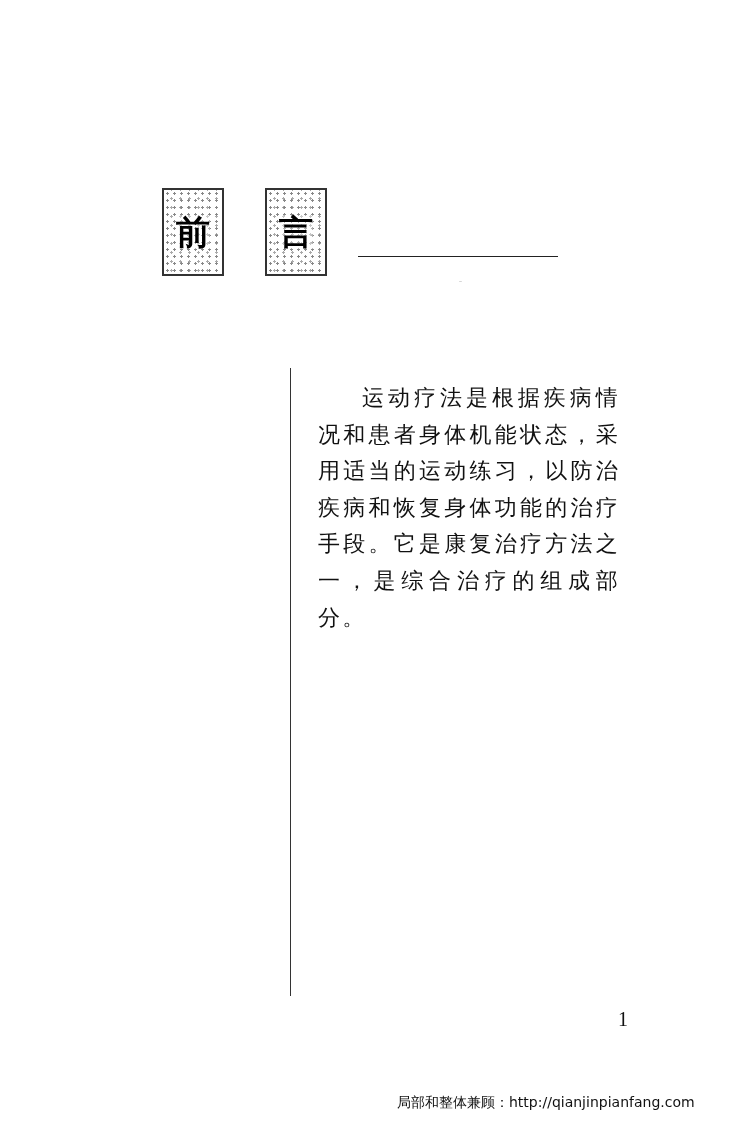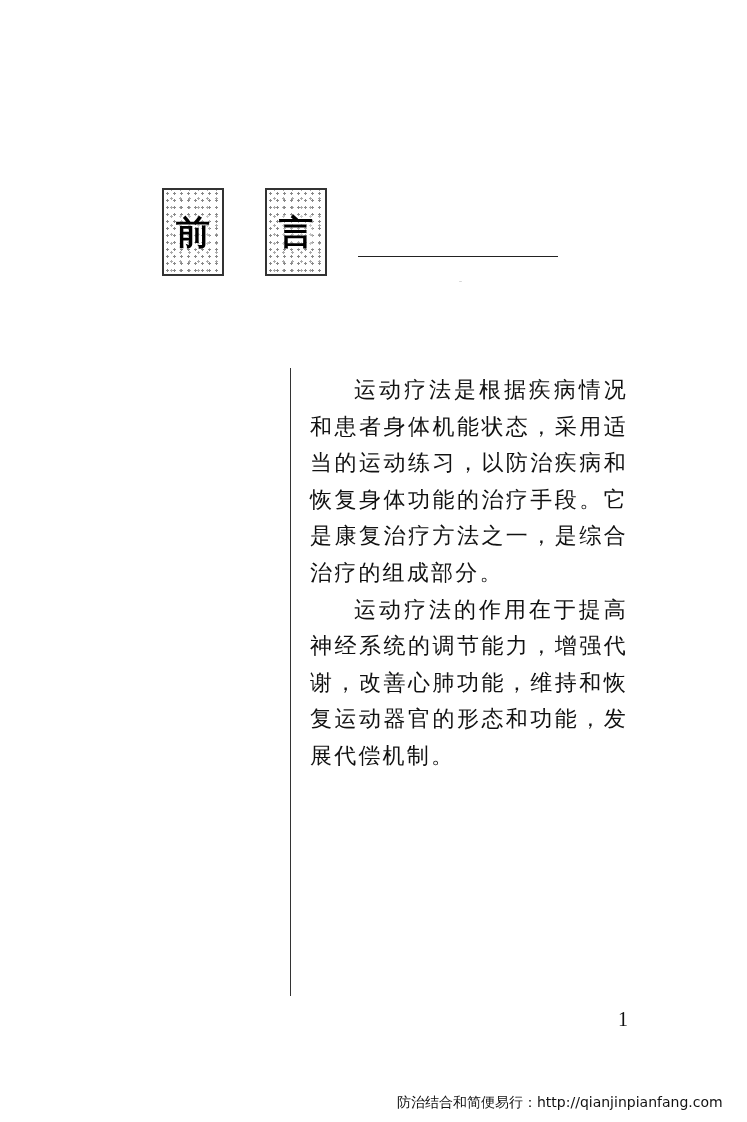--- a/index.html
+++ b/index.html
@@ -15,21 +15,21 @@
                       line-height: 1; font-family: "DejaVu Sans", sans-serif; }
     #box1 { left: 162px; }
     #box2 { left: 265px; }
     .title-rule { position: absolute; left: 358px; top: 256px; width: 200px; height: 0;
                   border-top: 1.5px solid #222; }
     .tiny-mark { position: absolute; left: 459px; top: 280px; font-size: 6px; color: #555; }
     .vrule { position: absolute; left: 290px; top: 368px; width: 0; height: 628px;
              border-left: 1.5px solid #333; }
     .body-text { position: absolute; left: 310px; top: 372px; width: 318px;
                  font-size: 22px; line-height: 36.6px; letter-spacing: 2.2px; text-align: justify; }
-    .body-text p { margin: 0; text-indent: 2em; }
+    .body-text p { margin: 8px; text-indent: 2em; }
     .page-num { position: absolute; left: 618px; top: 1008px; font-size: 20px;
                 font-family: "Liberation Serif", serif; }
     .footer { position: absolute; left: 397px; top: 1094px; font-size: 14px; color: #111;
               font-family: "DejaVu Sans", sans-serif; }
   </style>
 </head>
 <body>
 
 <div class="title-box" id="box1">
   <span>前</span>
@@ -37,17 +37,16 @@
 <div class="title-box" id="box2">
   <span>言</span>
 </div>
 <div class="title-rule"></div>
 <div class="tiny-mark">¨</div>
 
 <div class="vrule"></div>
 
 <div class="body-text">
   <p>运动疗法是根据疾病情况和患者身体机能状态，采用适当的运动练习，以防治疾病和恢复身体功能的治疗手段。它是康复治疗方法之一，是综合治疗的组成部分。</p>
-  <p>运动疗法的作用在于提高神经系统的调节能力，增强代谢，改善心肺功能，维持和恢复运动器官的形态和功能，发展代偿机制。</p>
 </div>
 
 <div class="page-num">1</div>
-<div class="footer">防治结合和简便易行：http://qianjinpianfang.com</div>
+<div class="footer">局部和整体兼顾：http://qianjinpianfang.com</div>
 
 </body></html>

